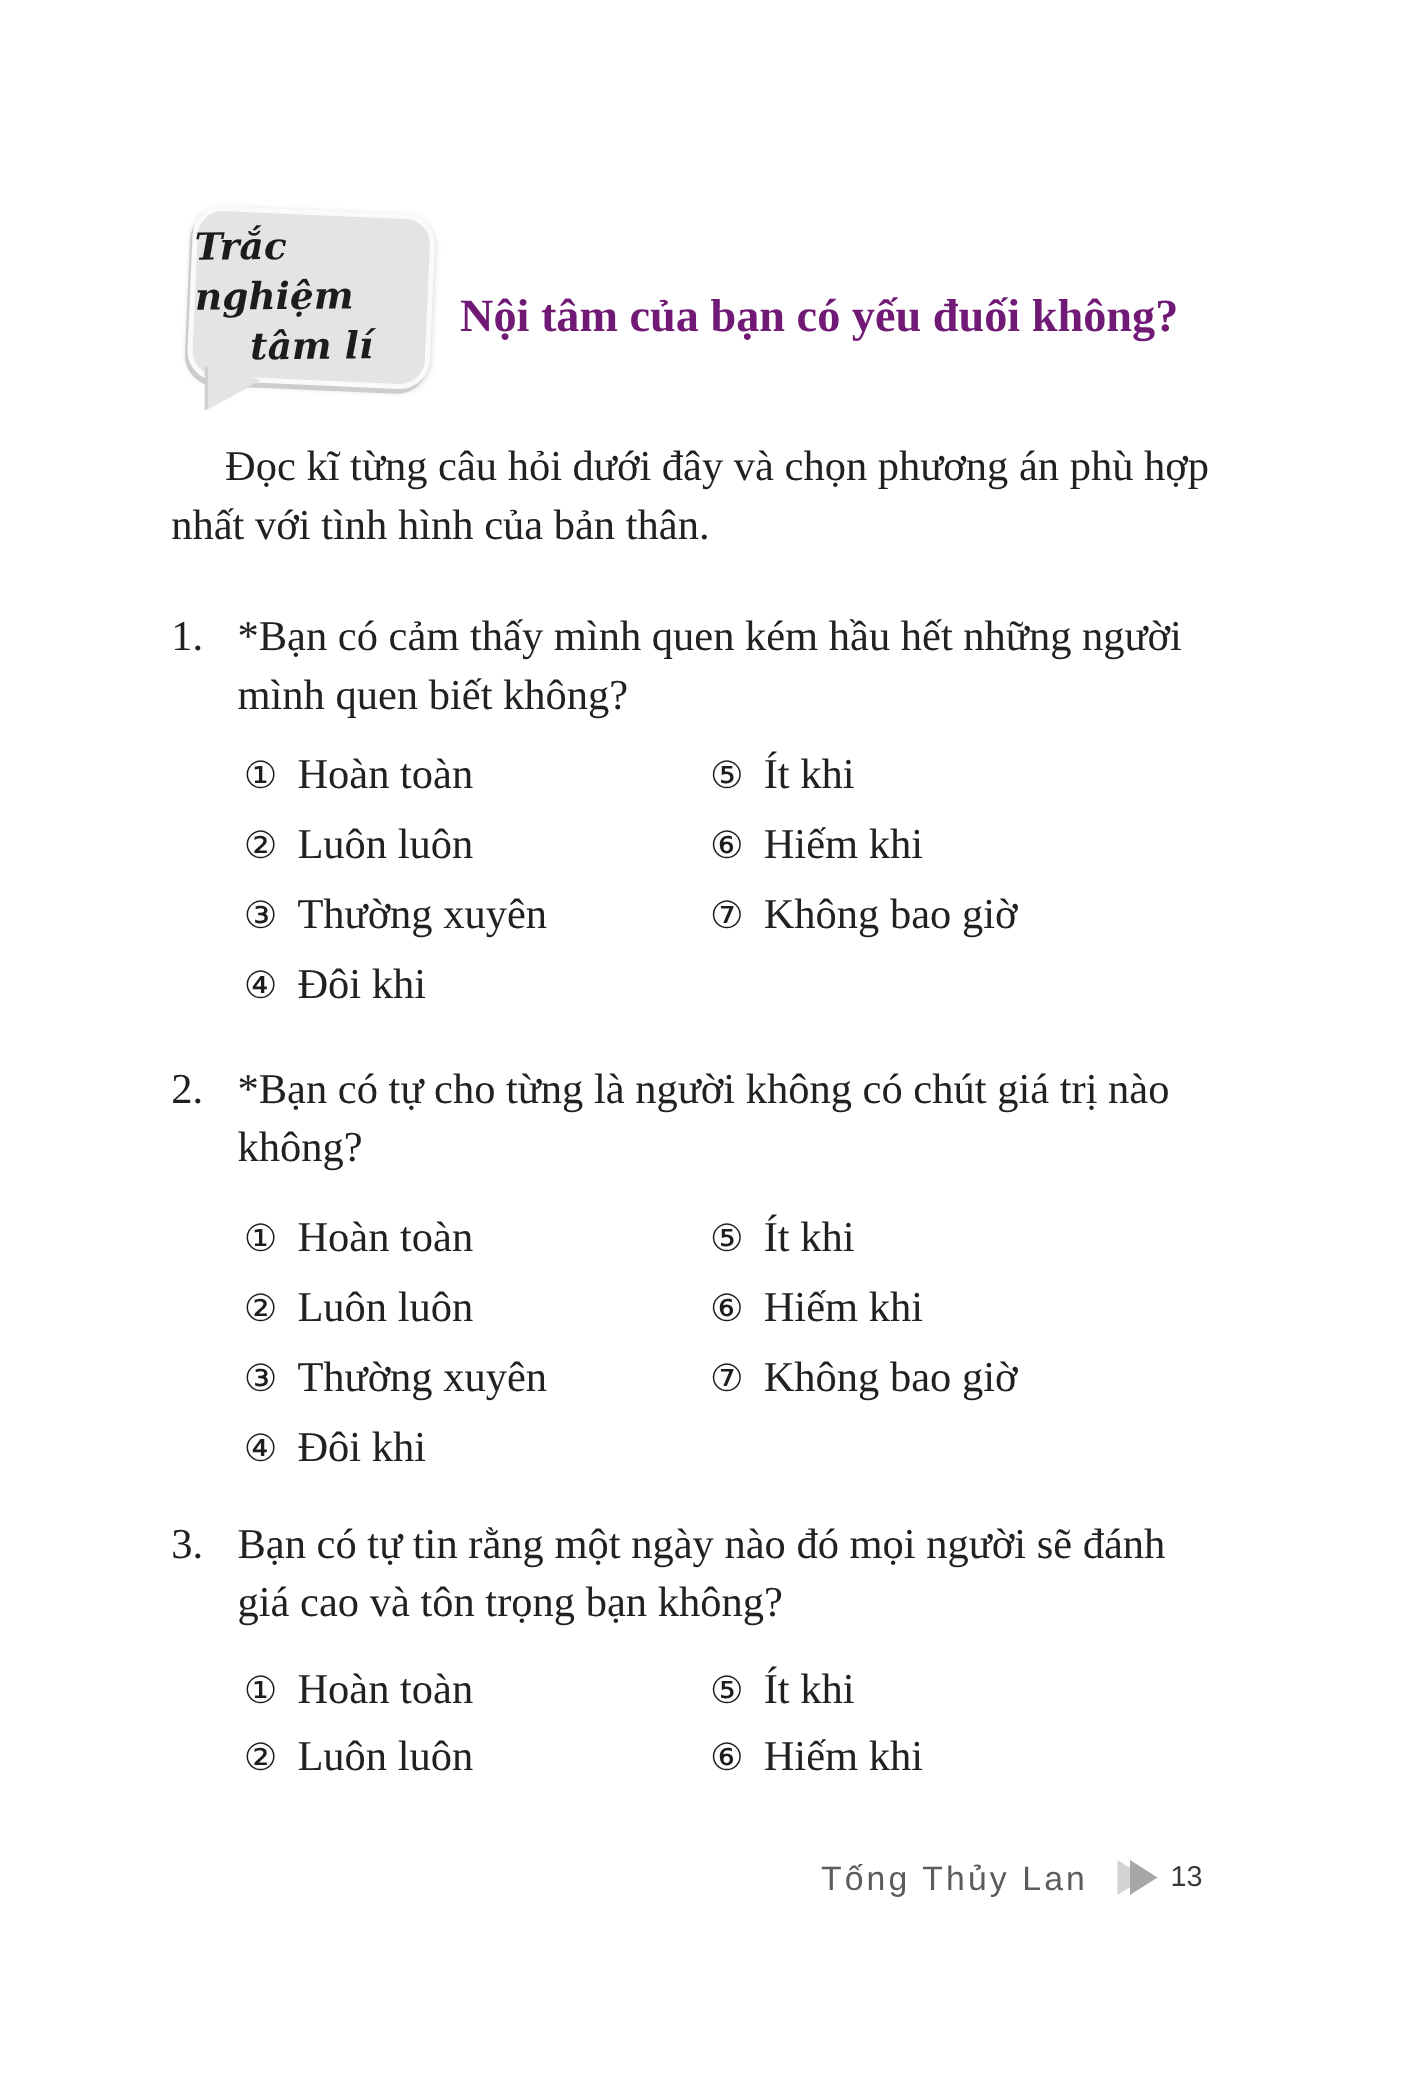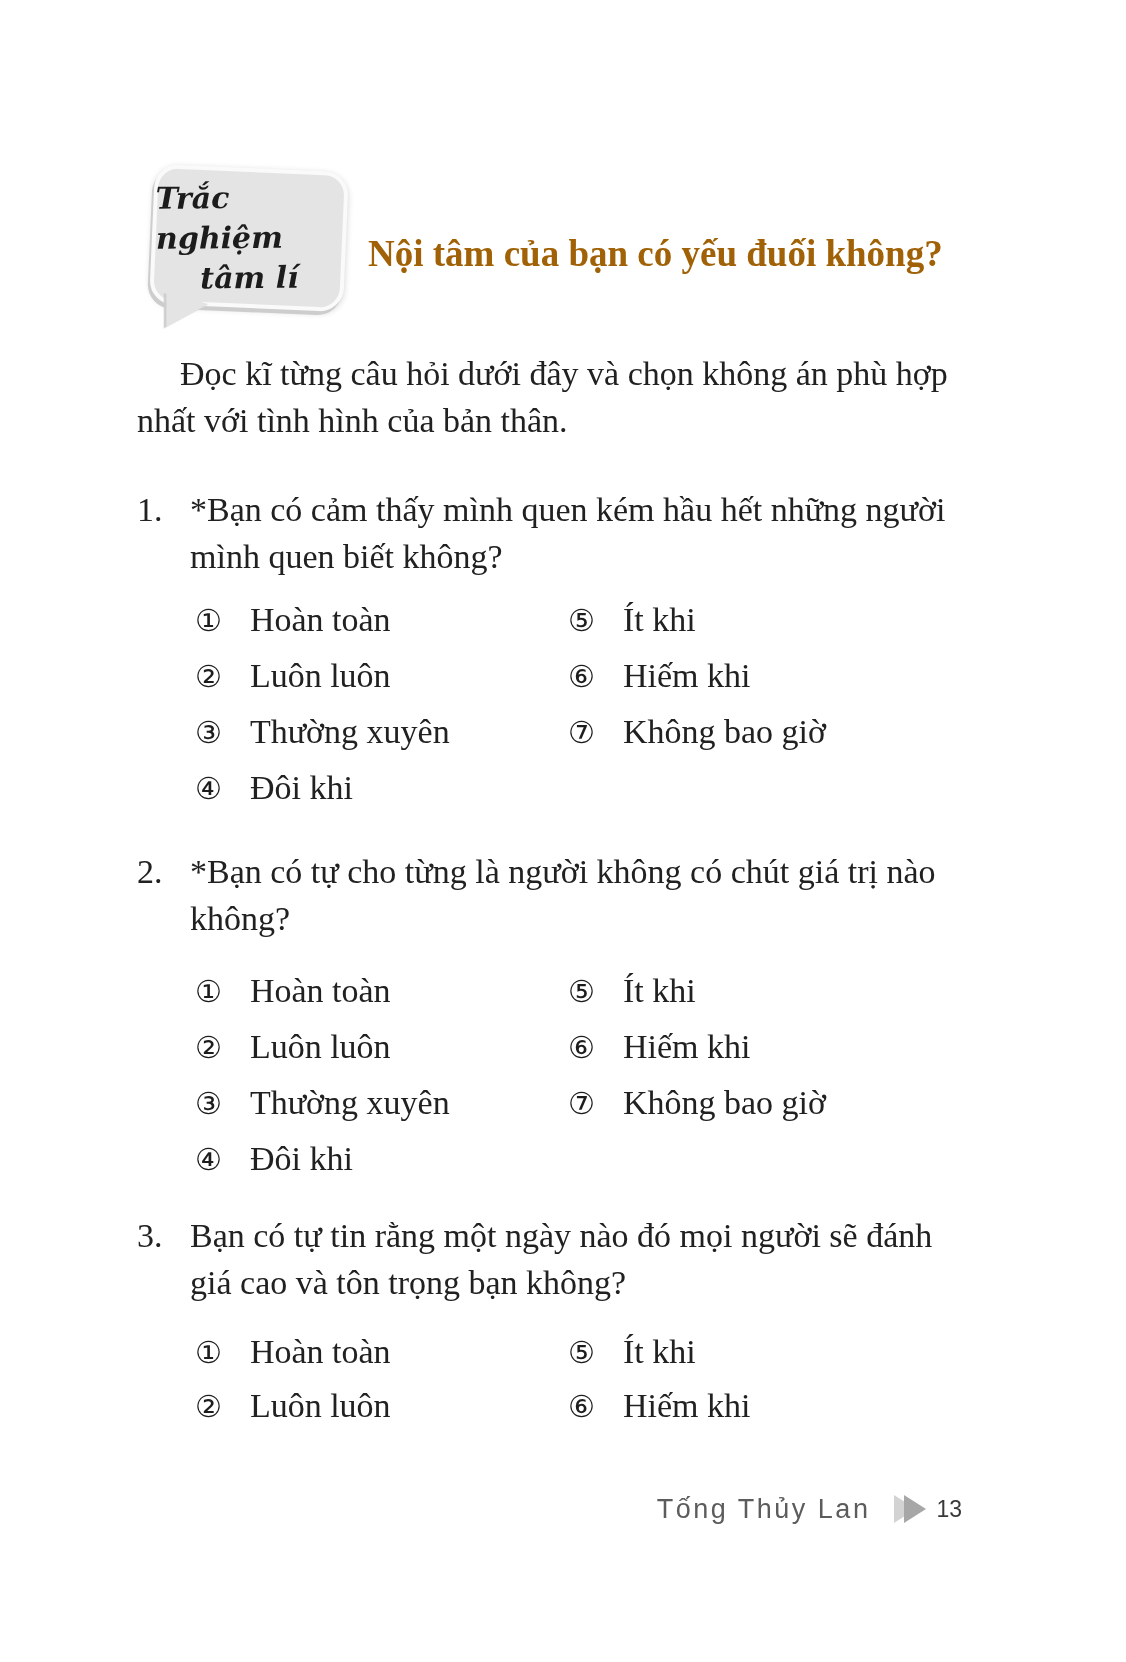--- a/index.html
+++ b/index.html
@@ -30,21 +30,21 @@
     position:absolute;inset:0;display:flex;flex-direction:column;
     align-items:center;justify-content:center;
     font-family:"DejaVu Serif",serif;font-style:italic;font-weight:bold;
     font-size:30px;line-height:40px;color:#1c1c1c;
     transform:rotate(-3deg);
   }
 
   
   .title{
     position:absolute;left:368px;top:232px;margin:0;
-    font-size:37px;font-weight:bold;color:#a16207;
+    font-size:37px;font-weight:bold;color:#701a75;
     font-family:"Liberation Serif",serif;white-space:nowrap;
   }
 
   
   .intro{
     position:absolute;left:137px;top:350px;width:860px;margin:0;
     font-size:34px;line-height:47px;text-indent:43px;color:#212121;
   }
 
   
@@ -68,26 +68,26 @@
   .options.rows4{grid-template-rows:repeat(4,56px);}
   .options.rows2{grid-template-rows:repeat(2,54px);}
   .opt1{top:592px;}
   .opt2{top:963px;}
   .opt3{top:1325px;}
   .option{display:flex;align-items:center;height:100%;}
   .marker{
     font-family:"DejaVu Sans",sans-serif;font-size:30px;color:#1d1d1d;
     line-height:1;position:relative;top:1px;
   }
-  .opt-label{margin-left:28px;white-space:nowrap;}
+  .opt-label{margin-left:16px;white-space:nowrap;}
 
   
   .footer{
     position:absolute;top:1488px;right:164px;height:42px;
-    display:flex;align-items:center;
+    display:flex;
     font-family:"Liberation Sans",sans-serif;
   }
   .author{
     font-size:27px;color:#5c5c5c;letter-spacing:2.5px;margin-right:24px;
   }
   .tri{width:0;height:0;border-top:14px solid transparent;border-bottom:14px solid transparent;display:inline-block;}
   .tri-light{border-left:22px solid #d3d3d3;}
   .tri-dark{border-left:22px solid #a7a7a7;margin-left:-12px;}
   .page-num{font-size:23px;color:#383838;margin-left:10px;}
 </style>
@@ -99,21 +99,21 @@
   <div class="badge">
     <div class="badge-text">
       <span>Trắc nghiệm</span>
       <span>tâm lí</span>
     </div>
     <div class="badge-tail"></div>
   </div>
 
   <h1 class="title">Nội tâm của bạn có yếu đuối không?</h1>
 
-  <p class="intro">Đọc kĩ từng câu hỏi dưới đây và chọn không án phù hợp nhất với tình hình của bản thân.</p>
+  <p class="intro">Đọc kĩ từng câu hỏi dưới đây và chọn phương án phù hợp nhất với tình hình của bản thân.</p>
 
   <div class="question q1">
     <span class="q-num">1.</span>
     <span class="q-text">*Bạn có cảm thấy mình quen kém hầu hết những người mình quen biết không?</span>
   </div>
   <div class="options rows4 opt1">
     <div class="option">
       <span class="marker">①</span>
       <span class="opt-label">Hoàn toàn</span>
     </div>

